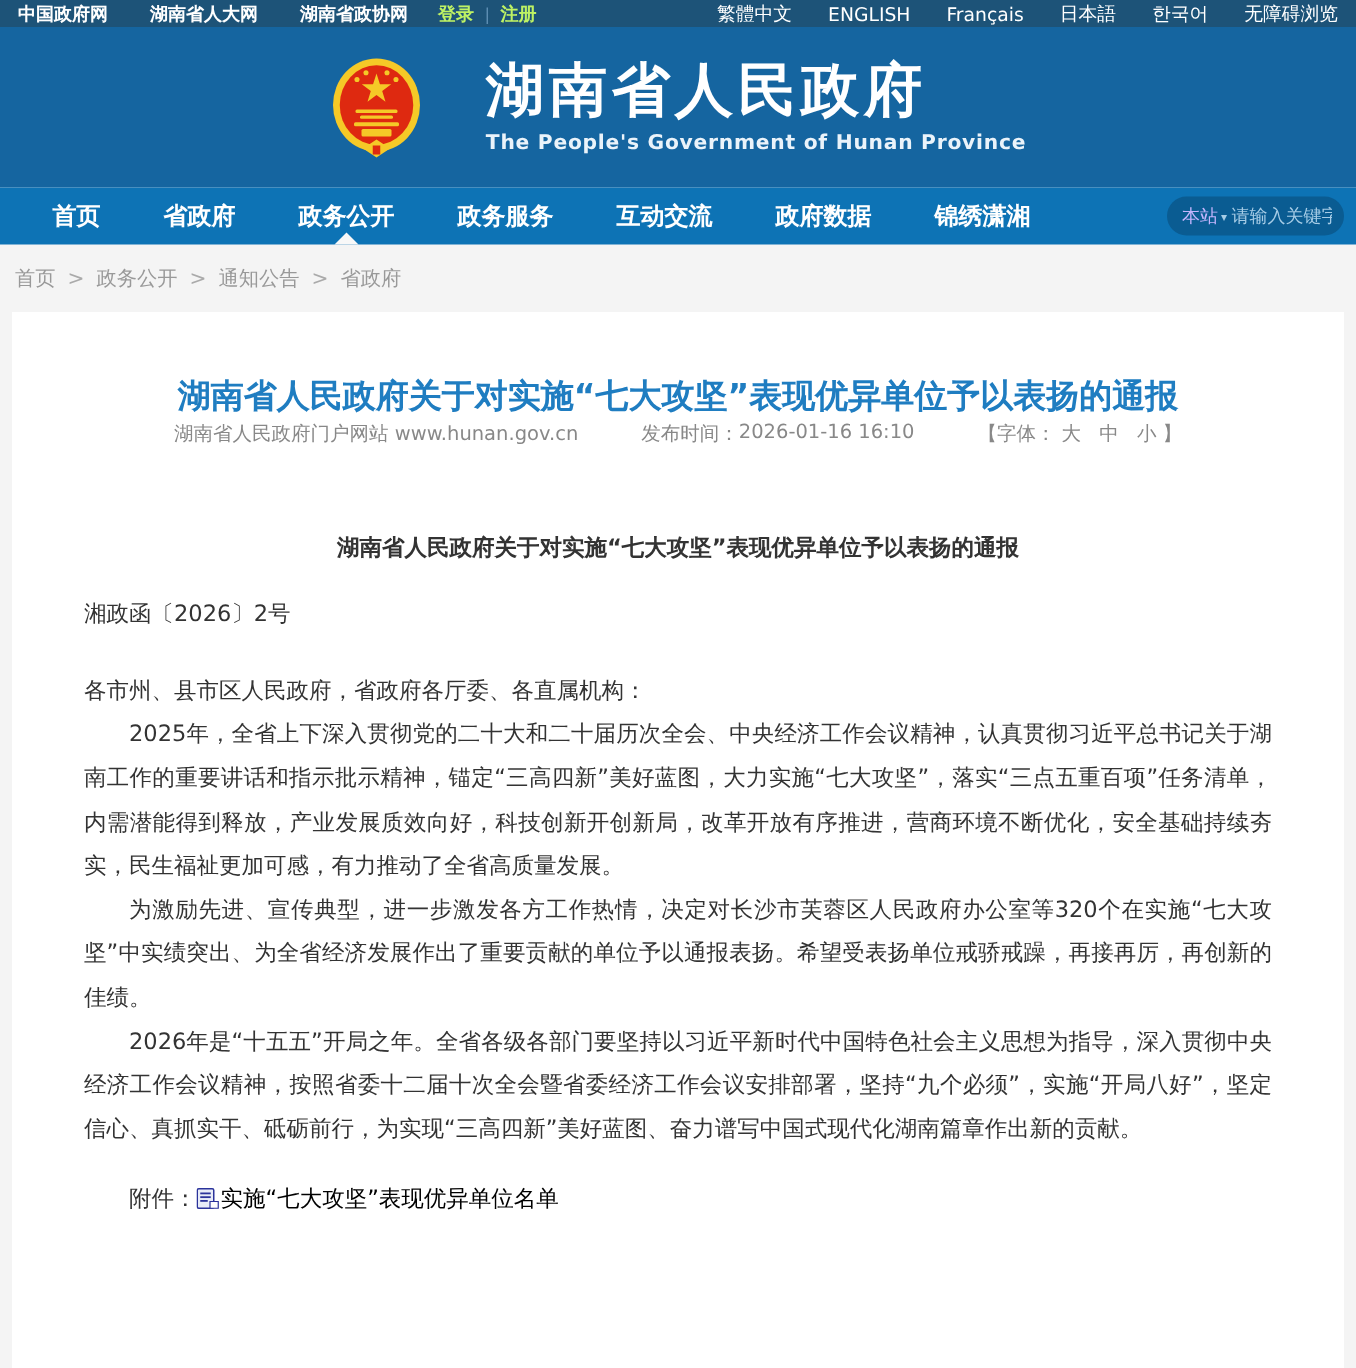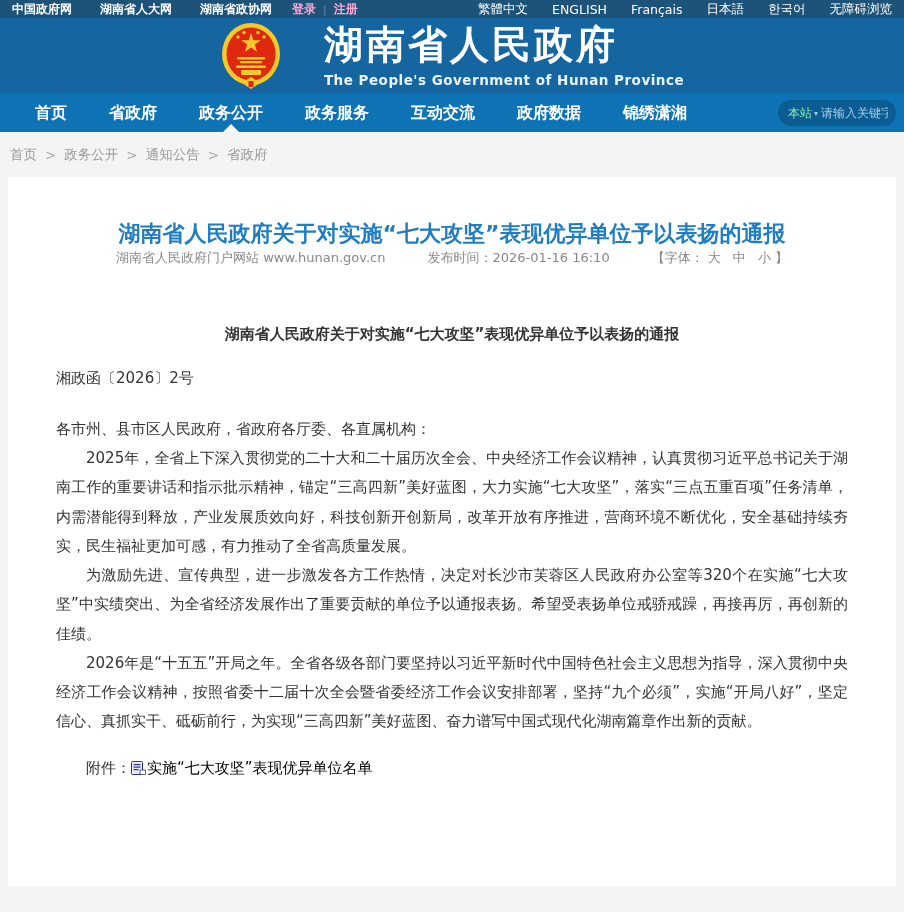--- a/index.html
+++ b/index.html
@@ -5,40 +5,40 @@
   * { margin:0; padding:0; box-sizing:border-box; }
   body { font-family:"DejaVu Sans","Liberation Sans",sans-serif; background:#e9e9e9; }
   .page { width:904px; height:912px; background:#f4f4f4; overflow:hidden; position:relative; margin:0 auto; }
 
   
   .topbar { height:18px; background:#1d5378; display:flex; align-items:center; justify-content:space-between; padding:0 10px 0 12px; }
   .topbar-left, .topbar-right { display:flex; align-items:center; }
   .topbar-link { color:#ffffff; font-size:12px; font-weight:bold; text-decoration:none; padding:0 14px; cursor:pointer; }
   .topbar-link.first { padding-left:0; }
   .auth { display:flex; align-items:center; margin-left:6px; }
-  .auth a { color:#f9a8d4; font-size:12px; font-weight:bold; text-decoration:none; cursor:pointer; }
+  .auth a { color:#bef264; font-size:12px; font-weight:bold; text-decoration:none; cursor:pointer; }
   .auth .sep { color:#5f8fb4; margin:0 7px; font-size:11px; }
   .lang-link { color:#ffffff; font-size:12.5px; text-decoration:none; padding:0 12px; cursor:pointer; white-space:nowrap; }
   .lang-link.last { padding-right:2px; }
 
   
-  .header { height:76px; background:#1565a0; display:flex; align-items:center; justify-content:center; }
+  .header { height:107px; background:#1565a0; display:flex; align-items:center; justify-content:center; }
   .logo-group { display:flex; align-items:center; }
   .emblem { width:62px; height:70px; margin-right:42px; flex:none; }
   .site-titles { color:#fff; }
   .site-name { font-size:39px; font-weight:bold; letter-spacing:3px; line-height:1.1; font-family:"DejaVu Sans","Liberation Sans",sans-serif; }
   .site-name-en { font-size:13.5px; font-weight:bold; letter-spacing:0.5px; margin-top:5px; color:#eaf3fa; }
 
   
   .nav { height:38px; background:#0d73b5; display:flex; align-items:center; padding:0 8px 0 14px; position:relative; }
   .nav-item { color:#fff; font-size:16px; font-weight:bold; padding:0 21px; height:38px; line-height:38px; position:relative; cursor:pointer; white-space:nowrap; text-decoration:none; }
   .nav-item.active::after { content:""; position:absolute; left:50%; bottom:0; transform:translateX(-50%);
       border-left:8px solid transparent; border-right:8px solid transparent; border-bottom:8px solid #f8f8f8; }
   .nav-search { margin-left:auto; width:118px; height:26px; background:#0a5c92; border-radius:14px; display:flex; align-items:center; padding:0 8px 0 10px; }
-  .nav-search .scope { color:#86efac; font-size:12px; white-space:nowrap; cursor:pointer; }
+  .nav-search .scope { color:#c4b5fd; font-size:12px; white-space:nowrap; cursor:pointer; }
   .nav-search .caret { color:#a6cce6; font-size:8px; margin:0 3px 0 2px; cursor:pointer; }
   .nav-search input { flex:1; min-width:0; background:transparent; border:none; outline:none; color:#cfe4f2; font-size:12px; font-family:inherit; }
   .nav-search input::placeholder { color:#a6cce6; }
 
   
   .breadcrumb { height:45px; display:flex; align-items:center; padding:0 0 0 10px; color:#999; font-size:13.5px; }
   .crumb { color:#999; text-decoration:none; cursor:pointer; }
   .crumb-sep { margin:0 8px; color:#aaa; }
 
   

